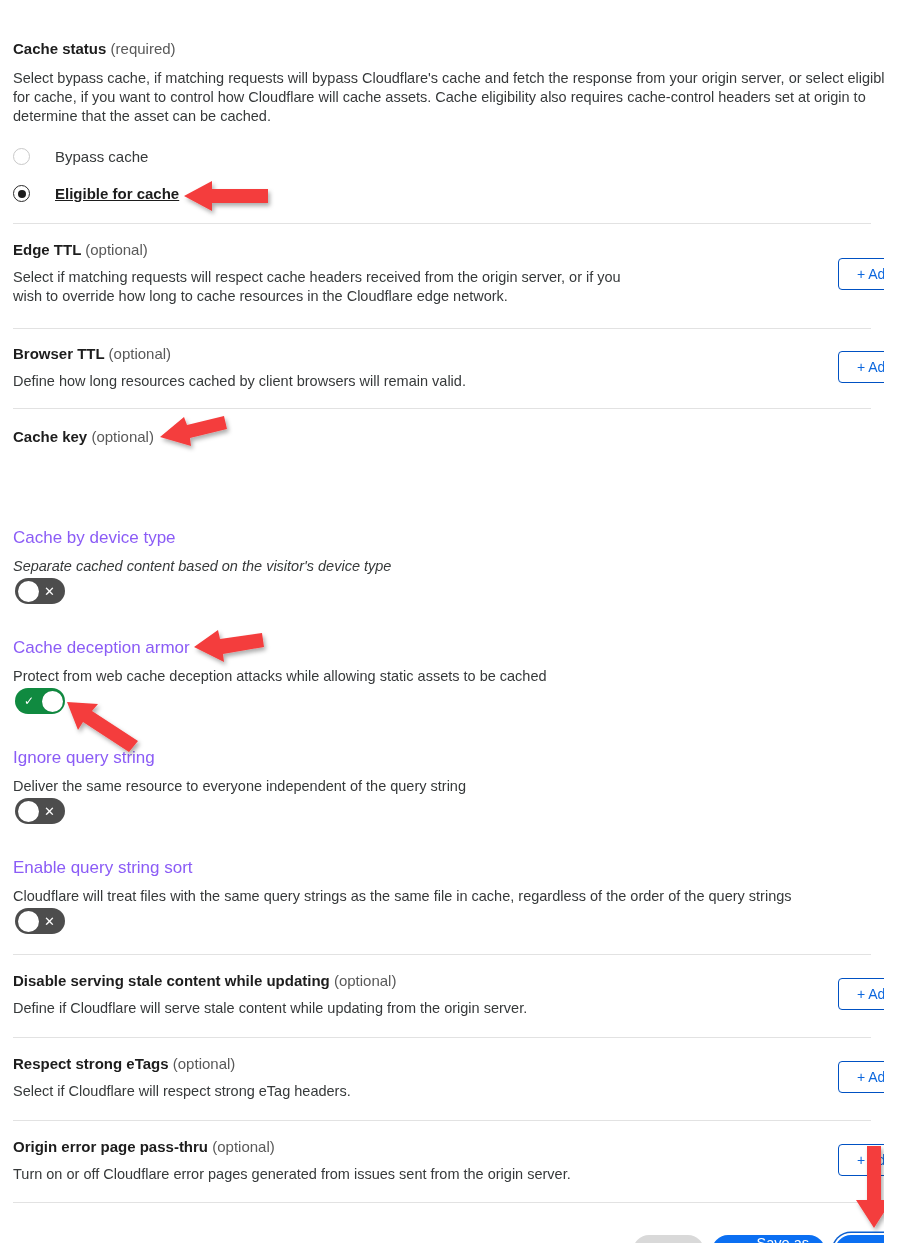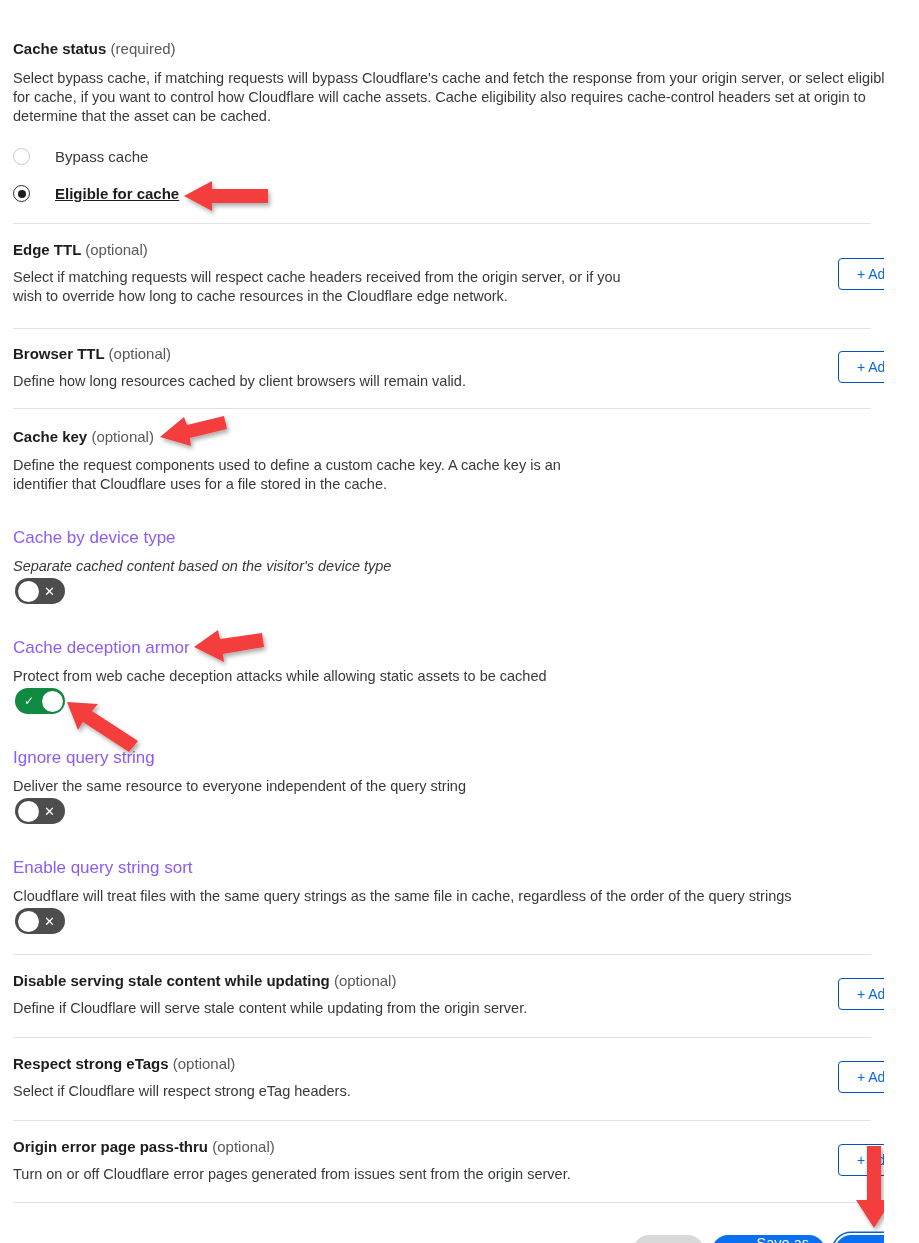--- a/index.html
+++ b/index.html
@@ -188,21 +188,20 @@
   </div>
   <div class="abs desc" style="left:13px; top:340px; width:610px;">Define how long resources cached by client browsers will remain valid.</div>
   <button class="add-btn" style="left:838px; top:319px;">+ Add</button>
 
   <div class="divider" style="top:376px;"></div>
 
   <div class="abs sec-title" style="left:13px; top:395px;">
     <span>Cache key</span>
     <span class="opt">(optional)</span>
   </div>
-  <div class="abs desc" style="left:13px; top:424px; width:600px;">Define the request components used to define a custom cache key. A cache key is an identifier that Cloudflare uses for a file stored in the cache.</div>
   <div class="close-x" style="left:883px; top:406px;"></div>
 
   <div class="abs big-title" style="left:13px; top:495px;">Cache by device type</div>
   <div class="abs desc" style="left:13px; top:525px; width:600px;font-style:italic;">Separate cached content based on the visitor's device type</div>
   <div class="toggle off" style="left:15px; top:546px;">
     <span class="knob"></span>
     <span class="glyph">✕</span>
   </div>
 
   <div class="abs big-title" style="left:13px; top:605px;">Cache deception armor</div>

